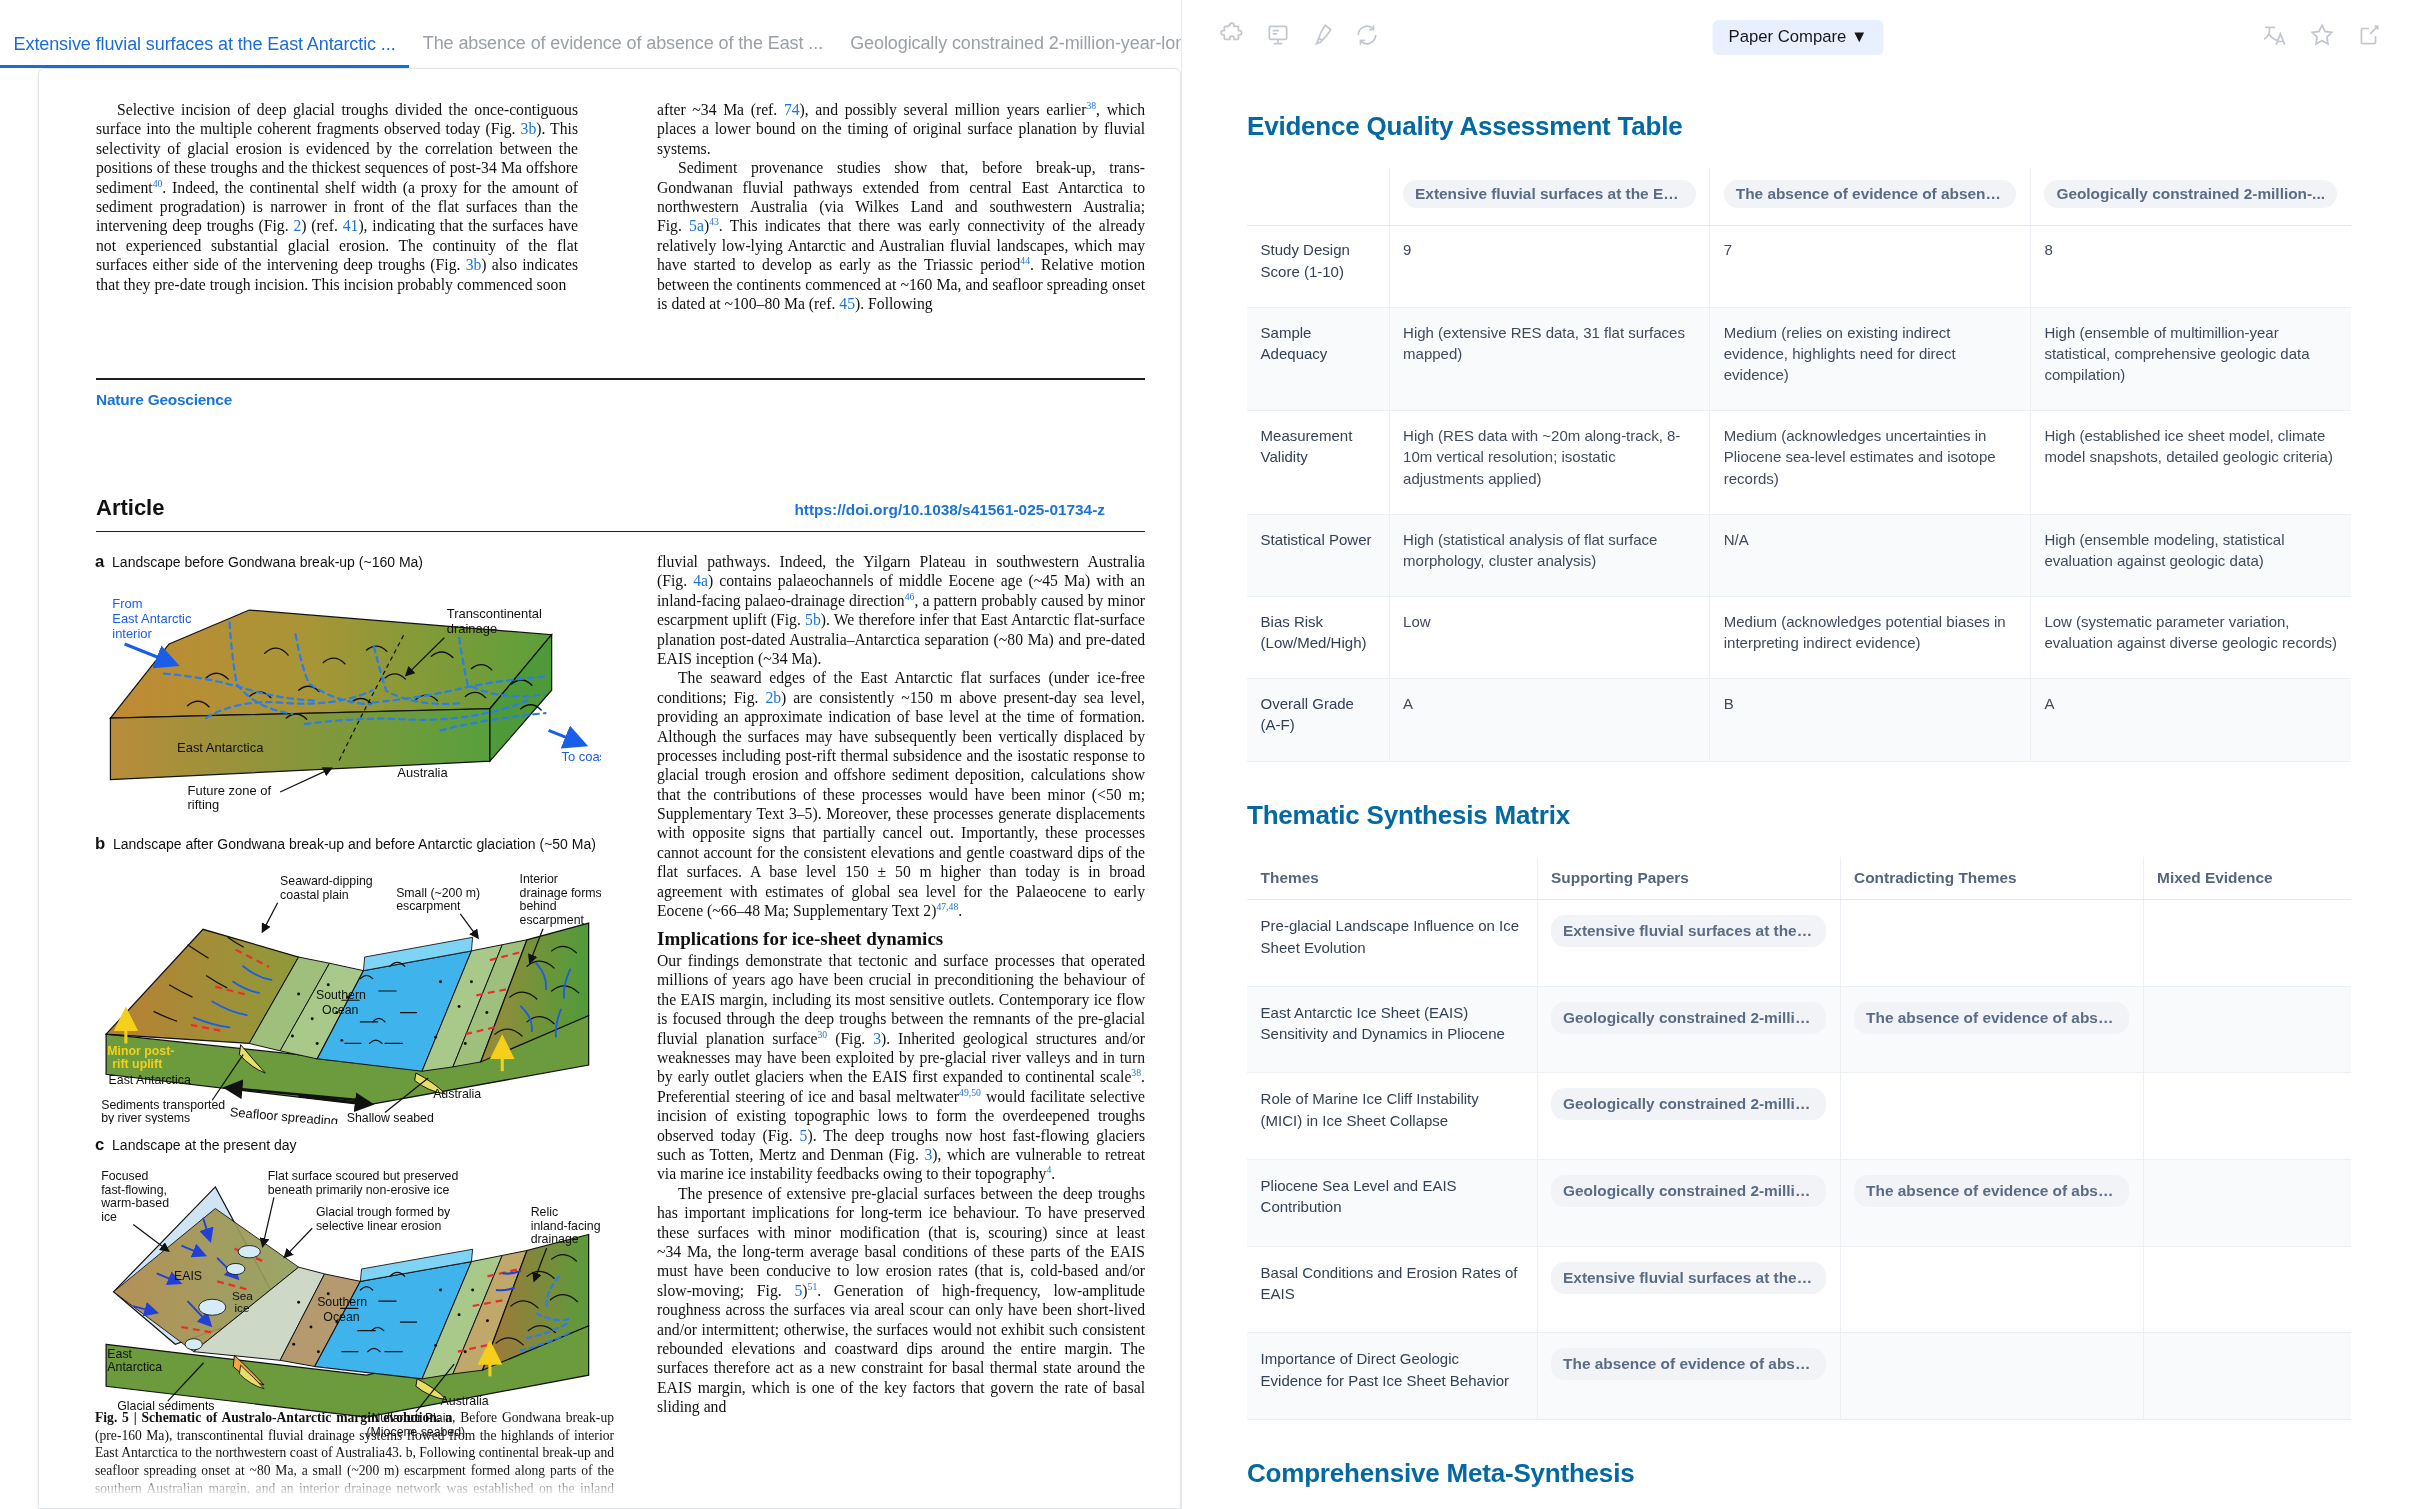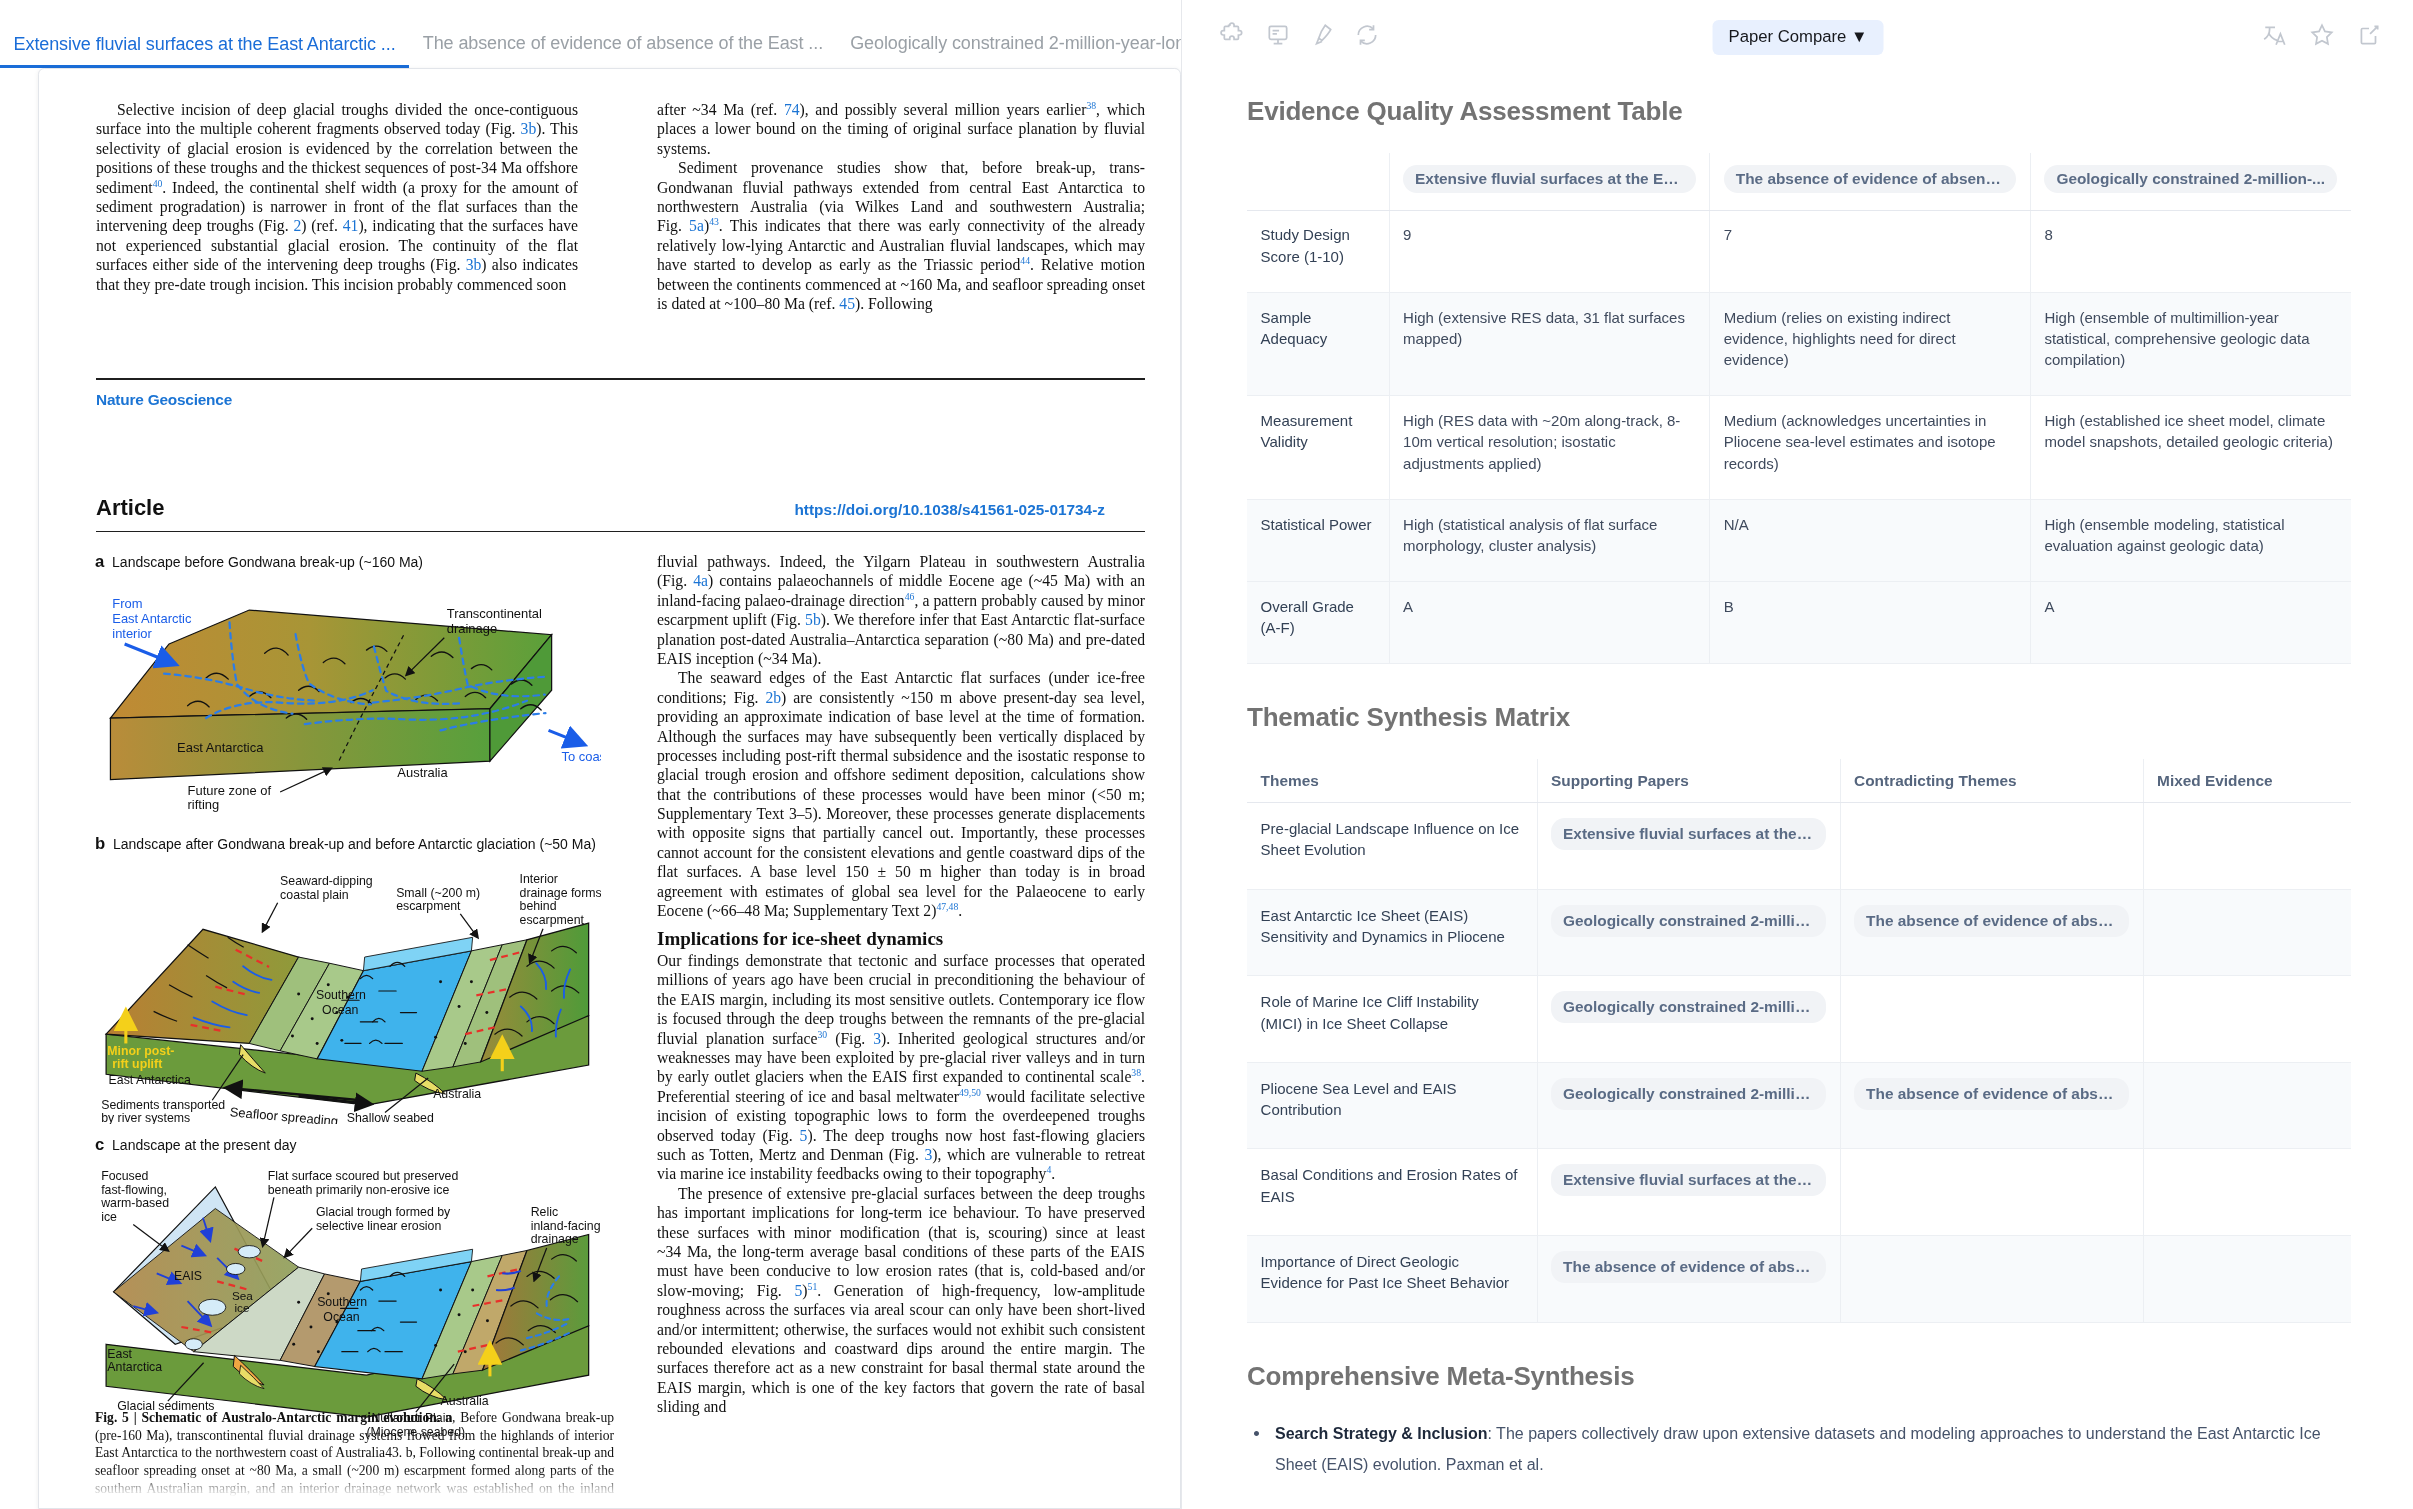--- a/index.html
+++ b/index.html
@@ -123,21 +123,21 @@
     font-size:16.7px; color:#16181d; font-weight:400; white-space:nowrap;
     cursor:pointer;
   }
 
   #right-content {
     position:absolute; left:0; top:68px; width:1230px; height:1441px;
     padding:27px 62px 0 64px;
     overflow:hidden;
   }
   .rsec-title {
-    font-size:26px; font-weight:700; color:#737373; margin:1px 0 26px 0;
+    font-size:26px; font-weight:700; color:#0369a1; margin:16px 0 26px 0;
     letter-spacing:-0.2px;
   }
   .rsec-title.second { margin-top:38px; }
 
   table.rt { width:100%; border-collapse:collapse; table-layout:fixed; }
   table.rt th {
     text-align:left; vertical-align:middle;
     font-size:15.4px; font-weight:700; color:#55657d;
     padding:12.4px 13.6px; border-bottom:1.2px solid #e5e8ee;
     border-right:0.6px solid #eceff3;
@@ -726,20 +726,26 @@
           <td>High (RES data with ~20m along-track, 8-10m vertical resolution; isostatic adjustments applied)</td>
           <td>Medium (acknowledges uncertainties in Pliocene sea-level estimates and isotope records)</td>
           <td>High (established ice sheet model, climate model snapshots, detailed geologic criteria)</td>
         </tr>
         <tr class="alt">
           <td class="rowhdr">Statistical Power</td>
           <td>High (statistical analysis of flat surface morphology, cluster analysis)</td>
           <td>N/A</td>
           <td>High (ensemble modeling, statistical evaluation against geologic data)</td>
         </tr>
+        <tr>
+          <td class="rowhdr">Bias Risk (Low/Med/High)</td>
+          <td>Low</td>
+          <td>Medium (acknowledges potential biases in interpreting indirect evidence)</td>
+          <td>Low (systematic parameter variation, evaluation against diverse geologic records)</td>
+        </tr>
         <tr class="alt">
           <td class="rowhdr">Overall Grade (A-F)</td>
           <td>A</td>
           <td>B</td>
           <td>A</td>
         </tr>
       </tbody>
     </table>
 
     <h2 class="rsec-title second">Thematic Synthesis Matrix</h2>

